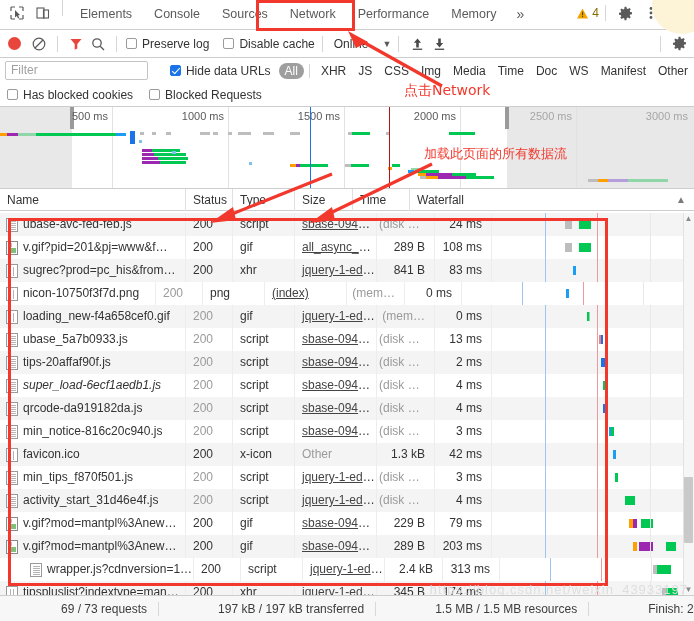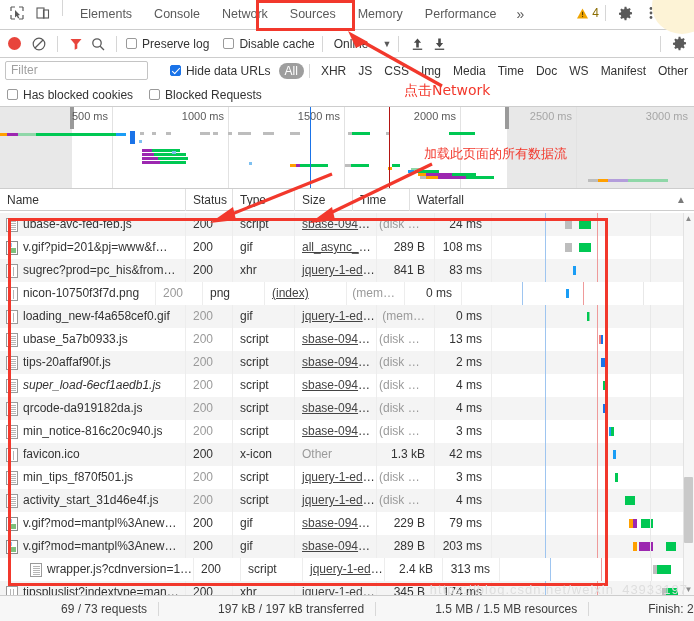--- a/index.html
+++ b/index.html
@@ -141,24 +141,24 @@
     </div>
     <div class="tb-icon">
       <svg width="14" height="14" viewBox="0 0 14 14">
           <rect x="1" y="2" width="7" height="10" stroke="#5a5a5a" stroke-width="1.1" fill="none"></rect>
           <rect x="7.5" y="4" width="5" height="8" stroke="#5a5a5a" stroke-width="1.1" fill="none"></rect>
         </svg>
     </div>
     <div class="tb-sep"></div>
     <div class="tab">Elements</div>
     <div class="tab">Console</div>
+    <div class="tab">Sources</div>
     <div class="tab active">Network</div>
-    <div class="tab">Sources</div>
+    <div class="tab">Performance</div>
     <div class="tab">Memory</div>
-    <div class="tab">Performance</div>
     <div class="tab-more">»</div>
     <div class="tb-right">
       <div class="warn">
         <svg width="13" height="13" viewBox="0 0 13 13">
             <path d="M6.5 1.5L12 11.5H1z" fill="#f0a500"></path>
             <rect x="6" y="4.8" width="1.1" height="3.4" fill="#5a4200"></rect>
             <rect x="6" y="9" width="1.1" height="1.1" fill="#5a4200"></rect>
           </svg>
         <span>4</span>
       </div>

